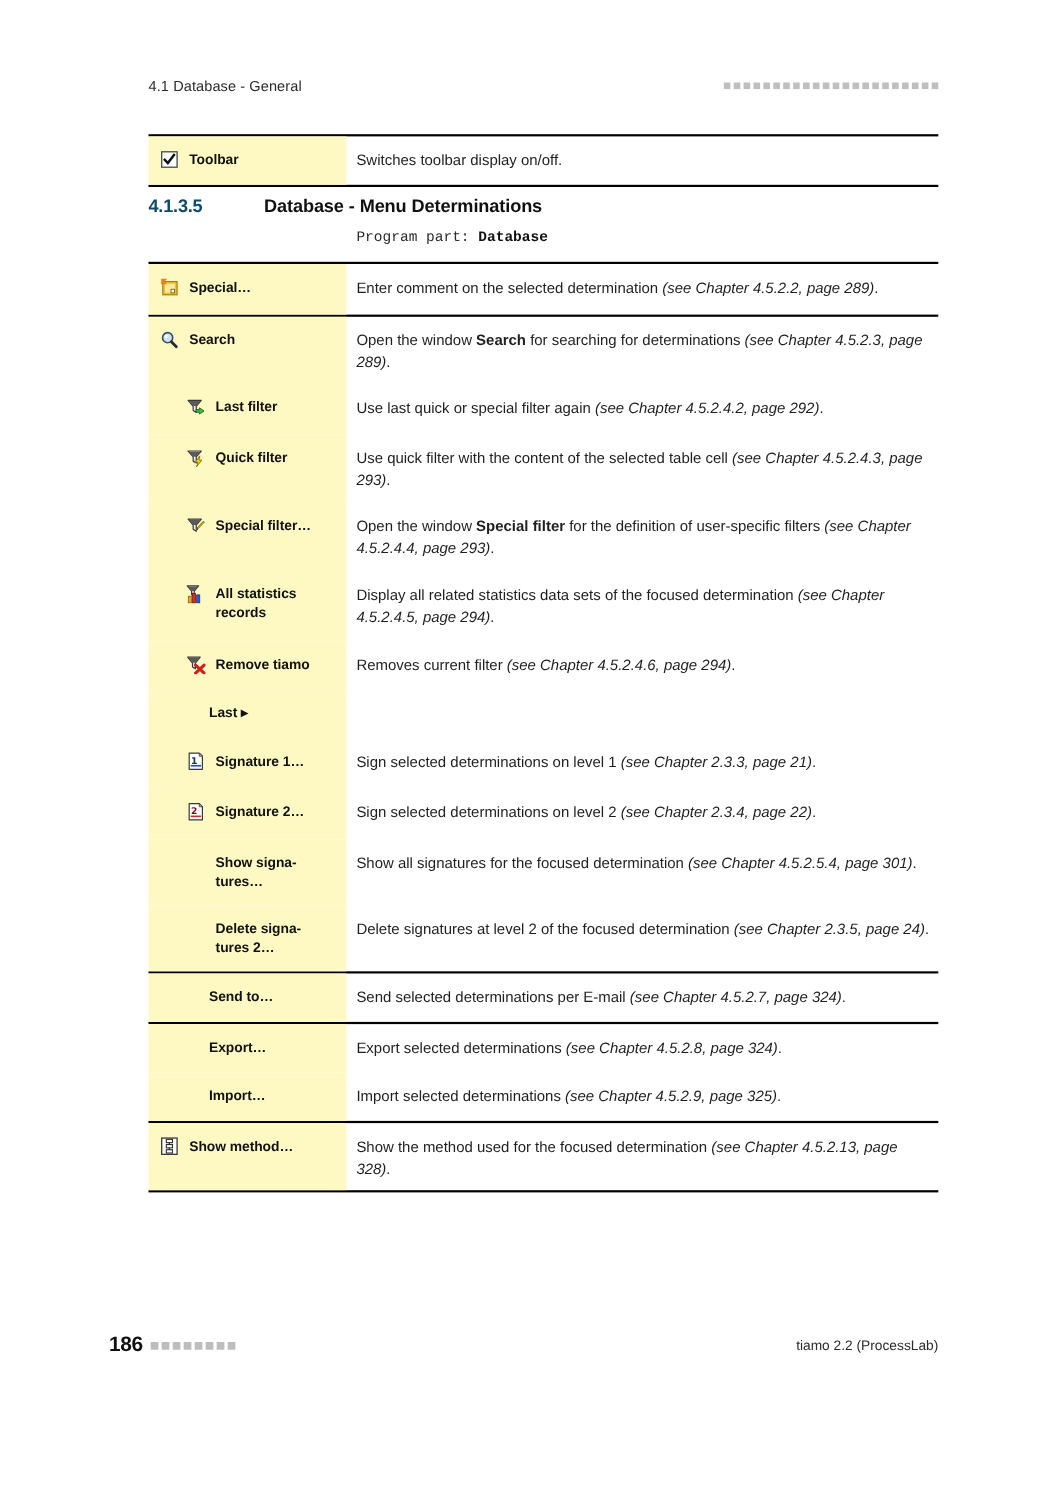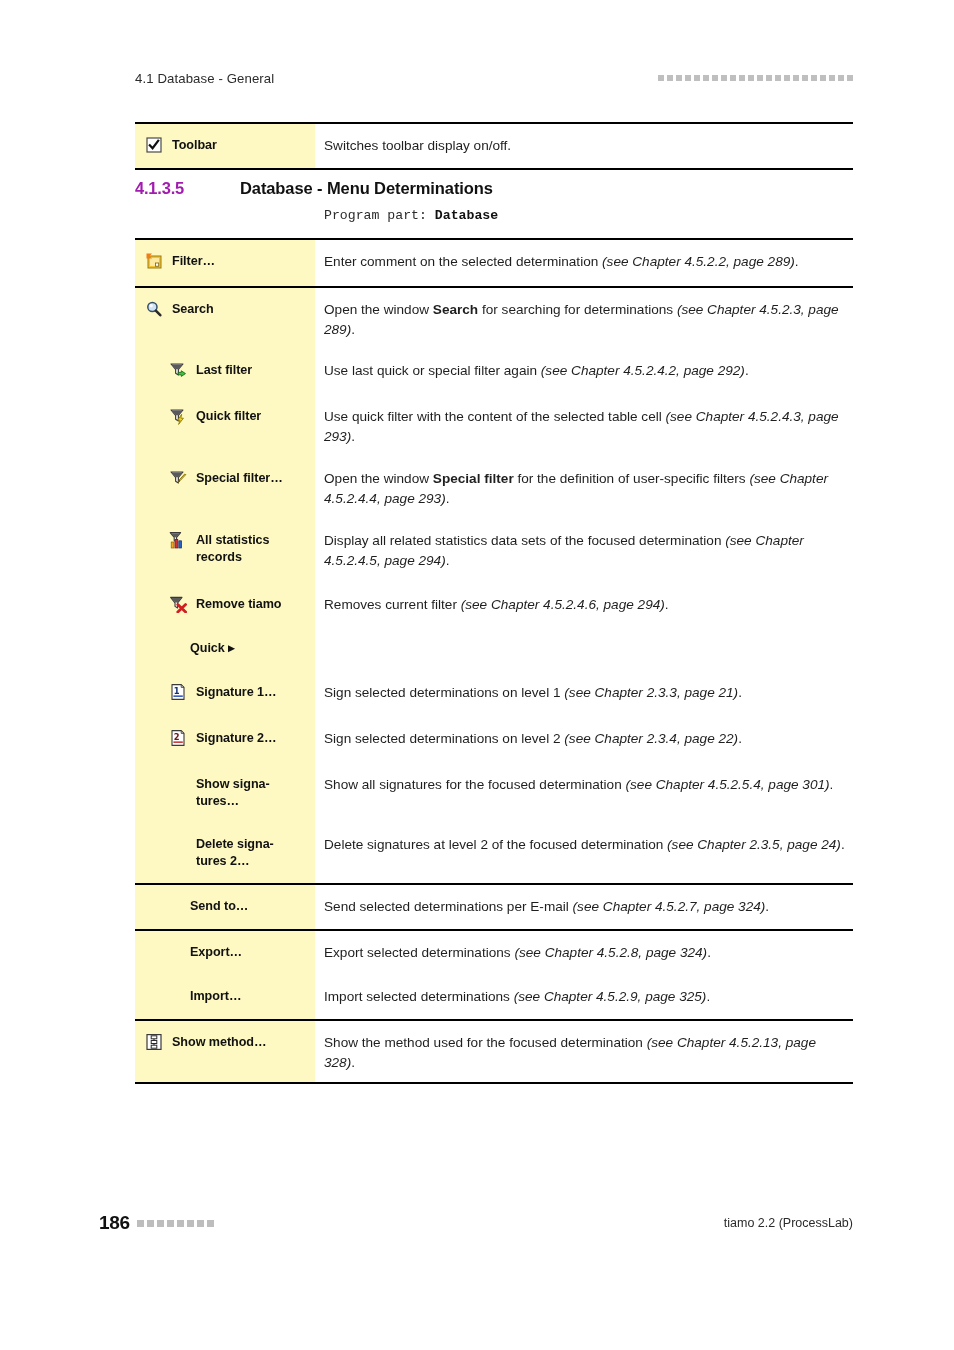--- a/index.html
+++ b/index.html
@@ -57,21 +57,21 @@
     position: absolute;
     left: 112px;
     top: 179px;
     width: 718px;
     display: flex;
     align-items: baseline;
   }
   .sec-num {
     font-size: 16.5px;
     font-weight: bold;
-    color: #a21caf;
+    color: #0c4a6e;
     width: 105px;
     flex: none;
     letter-spacing: -0.2px;
   }
   .sec-title {
     font-size: 16.5px;
     font-weight: bold;
     color: #111;
     letter-spacing: -0.1px;
   }
@@ -235,21 +235,21 @@
       <div class="row">
         <div class="lbl" style="min-height: 46px; padding-left: 10px;">
           <span class="ico">
             <svg class="ic-svg" viewBox="0 0 18 18">
       <rect x="3" y="4" width="13" height="12" fill="#f2c230" stroke="#9a7a10" stroke-width="1"></rect>
       <rect x="5" y="6" width="9" height="8" fill="#fde9a0" stroke="none"></rect>
       <rect x="10.5" y="11" width="3.2" height="3.2" fill="#fff" stroke="#7a6210" stroke-width="0.8"></rect>
       <path d="M1.5 1.5 L7 1.5 L4.6 4 L7 6.5 L1.5 6.5 Z" fill="#ef7d1a"></path>
     </svg>
           </span>
-          <div class="lbl-text">Filter…</div>
+          <div class="lbl-text">Special…</div>
         </div>
         <div class="desc">Enter comment on the selected determination <i>(see Chapter 4.5.2.2, page 289)</i>.</div>
       </div>
       <div class="rule-top"></div>
       <div class="row">
         <div class="lbl" style="min-height: 60px; padding-left: 10px;">
           <span class="ico">
             <svg class="ic-svg" viewBox="0 0 18 18">
       <circle cx="7.4" cy="7" r="4.6" fill="#cfe3f2" stroke="#35506b" stroke-width="1.5"></circle>
       <circle cx="6.2" cy="5.8" r="1.7" fill="#ffffff" opacity="0.85"></circle>
@@ -323,21 +323,21 @@
       <path d="M2.2 3 H12.4 L8.4 7.6 H6.2 Z" fill="#5a5a5a"></path>
       <path d="M8.8 9.6 L16.6 17.0 M16.6 9.6 L8.8 17.0" stroke="#cf1f1f" stroke-width="2.8" stroke-linecap="round"></path>
     </svg>
           </span>
           <div class="lbl-text">Remove tiamo</div>
         </div>
         <div class="desc">Removes current filter <i>(see Chapter 4.5.2.4.6, page 294)</i>.</div>
       </div>
       <div class="row">
         <div class="lbl" style="min-height: 44px; padding-left: 55px;">
-          <div class="lbl-text">Quick ▸</div>
+          <div class="lbl-text">Last ▸</div>
         </div>
         <div class="desc"></div>
       </div>
       <div class="row">
         <div class="lbl" style="min-height: 46px; padding-left: 34px;">
           <span class="ico">
             <svg class="ic-svg" viewBox="0 0 18 18">
       <path d="M3 1.6 H12.2 L15 4.4 V16.4 H3 Z" fill="#ffffff" stroke="#3a3a3a" stroke-width="1.1" stroke-linejoin="round"></path>
       <path d="M12.2 1.6 L12.2 4.4 H15 Z" fill="#d9d9d9" stroke="#3a3a3a" stroke-width="0.8"></path>
       <text x="7.6" y="11.4" font-family="DejaVu Sans, sans-serif" font-size="8.4" font-weight="bold" fill="#14306e" text-anchor="middle">1</text>

